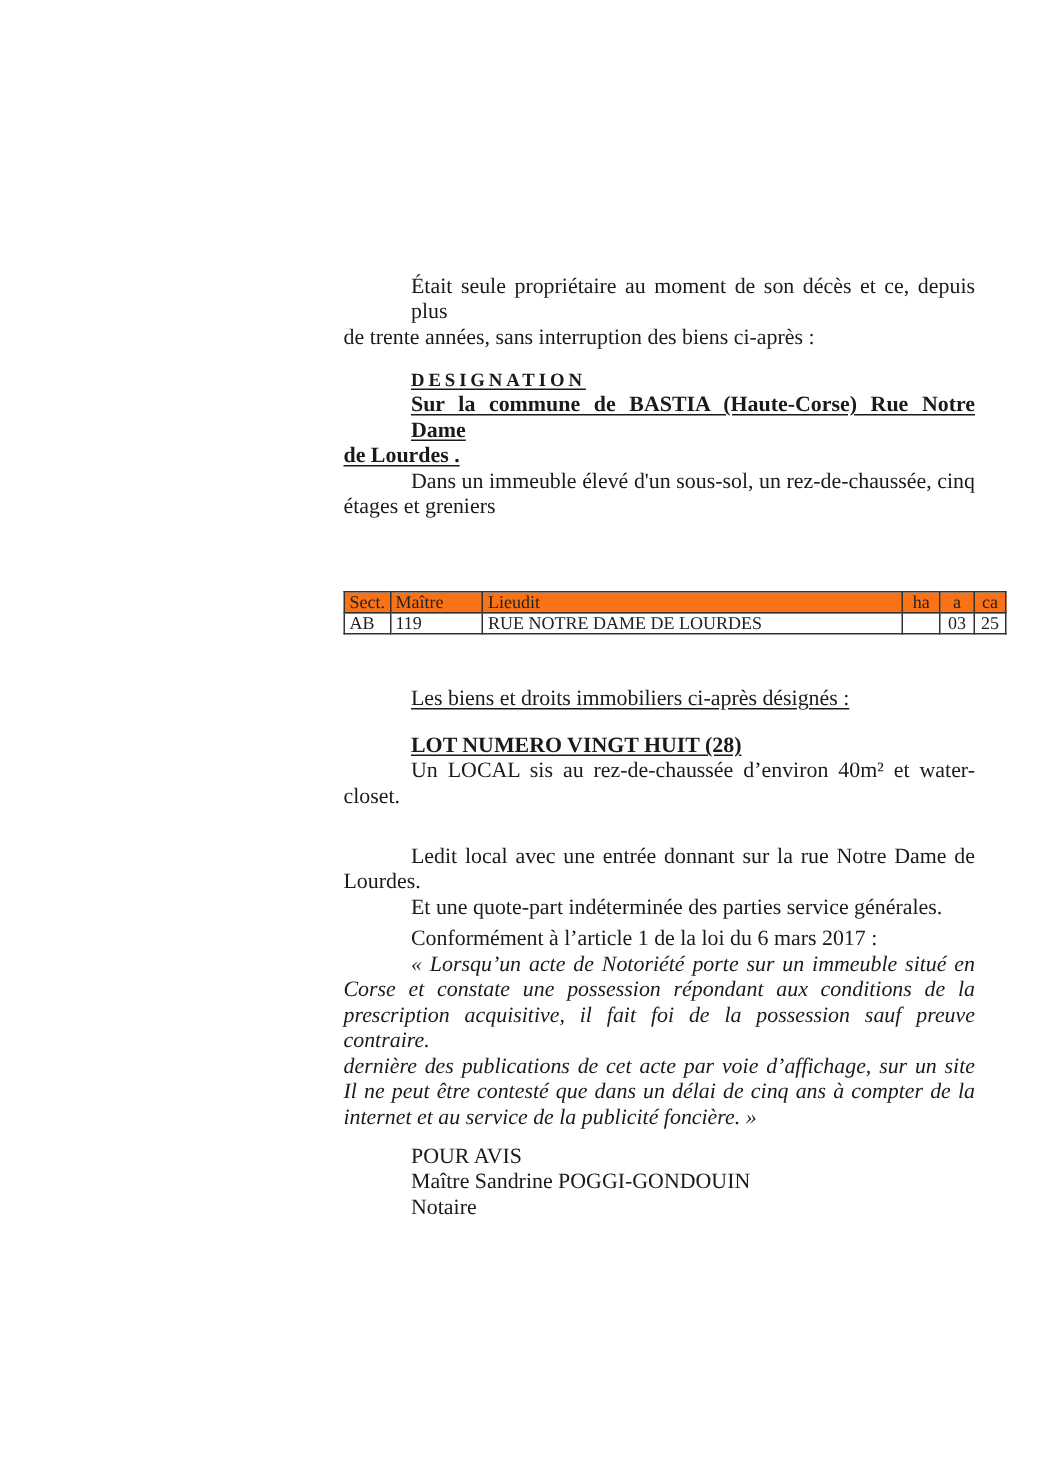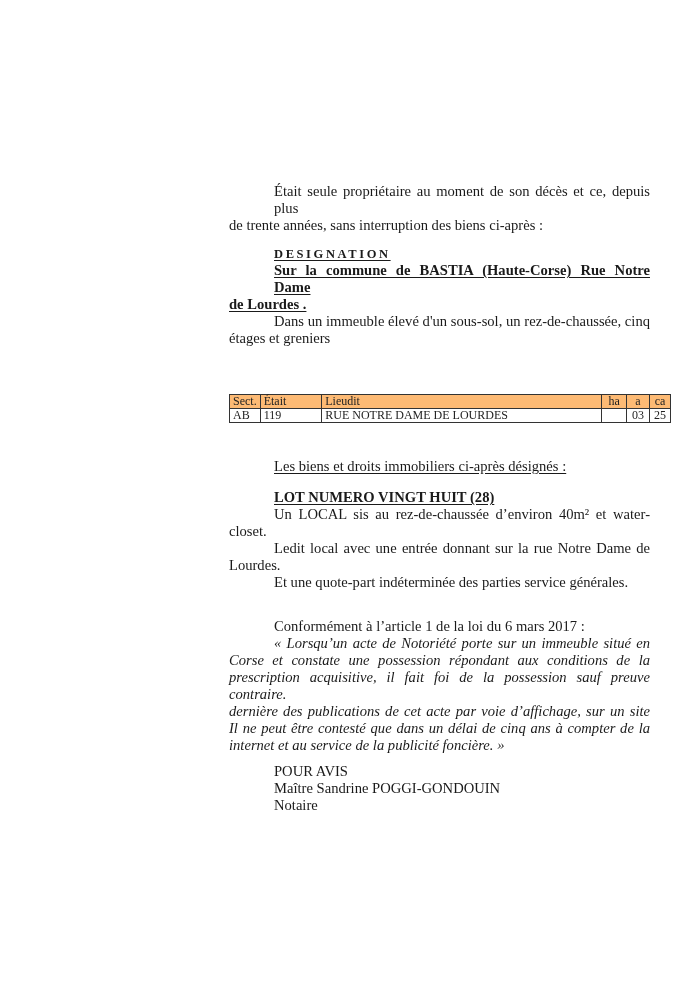--- a/index.html
+++ b/index.html
@@ -20,21 +20,21 @@
 
   table.cad {
     position: absolute; left: 229px; top: 394px; width: 442px;
     border-collapse: collapse; font-size: 12px; line-height: 13px;
     border: 1.5px solid #222;
   }
   table.cad th, table.cad td {
     border: 1px solid #333; padding: 0 3px; font-weight: normal;
     white-space: nowrap; height: 13px; color: #222;
   }
-  table.cad thead tr { background: #fdba74; }
+  table.cad thead tr { background: #f97316; }
   table.cad th { text-align: left; }
   table.cad th.c, table.cad td.c { text-align: center; }
 </style>
 </head>
 <body>
 
 <div class="page">
 
   <div class="block" style="top:183px;">
     <span class="line-just" style="padding-left:45px;">Était seule propriétaire au moment de son décès et ce, depuis plus</span>
@@ -61,21 +61,21 @@
       <col style="width:30px">
       <col style="width:62px">
       <col style="width:281px">
       <col style="width:25px">
       <col style="width:23px">
       <col style="width:21px">
     </colgroup>
     <thead>
       <tr>
         <th>Sect.</th>
-        <th>Était</th>
+        <th>Maître</th>
         <th>Lieudit</th>
         <th class="c">ha</th>
         <th class="c">a</th>
         <th class="c">ca</th>
       </tr>
     </thead>
     <tbody>
       <tr>
         <td>AB</td>
         <td>119</td>
@@ -91,21 +91,21 @@
     <span class="u">Les biens et droits immobiliers ci-après désignés :</span>
   </div>
 
   <div class="block" style="top:489px; padding-left:45px; width:376px;">
     <span class="b u">LOT NUMERO VINGT HUIT (28)</span>
   </div>
 
   <div class="block" style="top:506px;font-family:Liberation Serif, serif;">
     <span class="line-just" style="padding-left:45px;">Un LOCAL sis au rez-de-chaussée d’environ 40m² et water-</span>
     <span class="line-left">closet.</span>
-    <span class="line-just" style="padding-left:45px;">Ledit local avec une entrée donnant sur la rue Notre Dame de</span>
+    <span class="line-just" style="padding-left:45px;margin-top:23px;">Ledit local avec une entrée donnant sur la rue Notre Dame de</span>
     <span class="line-left">Lourdes.</span>
     <span class="line-left" style="padding-left:45px;">Et une quote-part indéterminée des parties service générales.</span>
   </div>
 
   <div class="block" style="top:618px;">
     <span class="line-left" style="padding-left:45px;">Conformément à l’article 1 de la loi du 6 mars 2017 :</span>
     <span class="line-just it" style="padding-left:45px;">« Lorsqu’un acte de Notoriété porte sur un immeuble situé en</span>
     <span class="line-just it">Corse et constate une possession répondant aux conditions de la</span>
     <span class="line-just it">prescription acquisitive, il fait foi de la possession sauf preuve contraire.</span>
     <span class="line-just it">dernière des publications de cet acte par voie d’affichage, sur un site</span>

